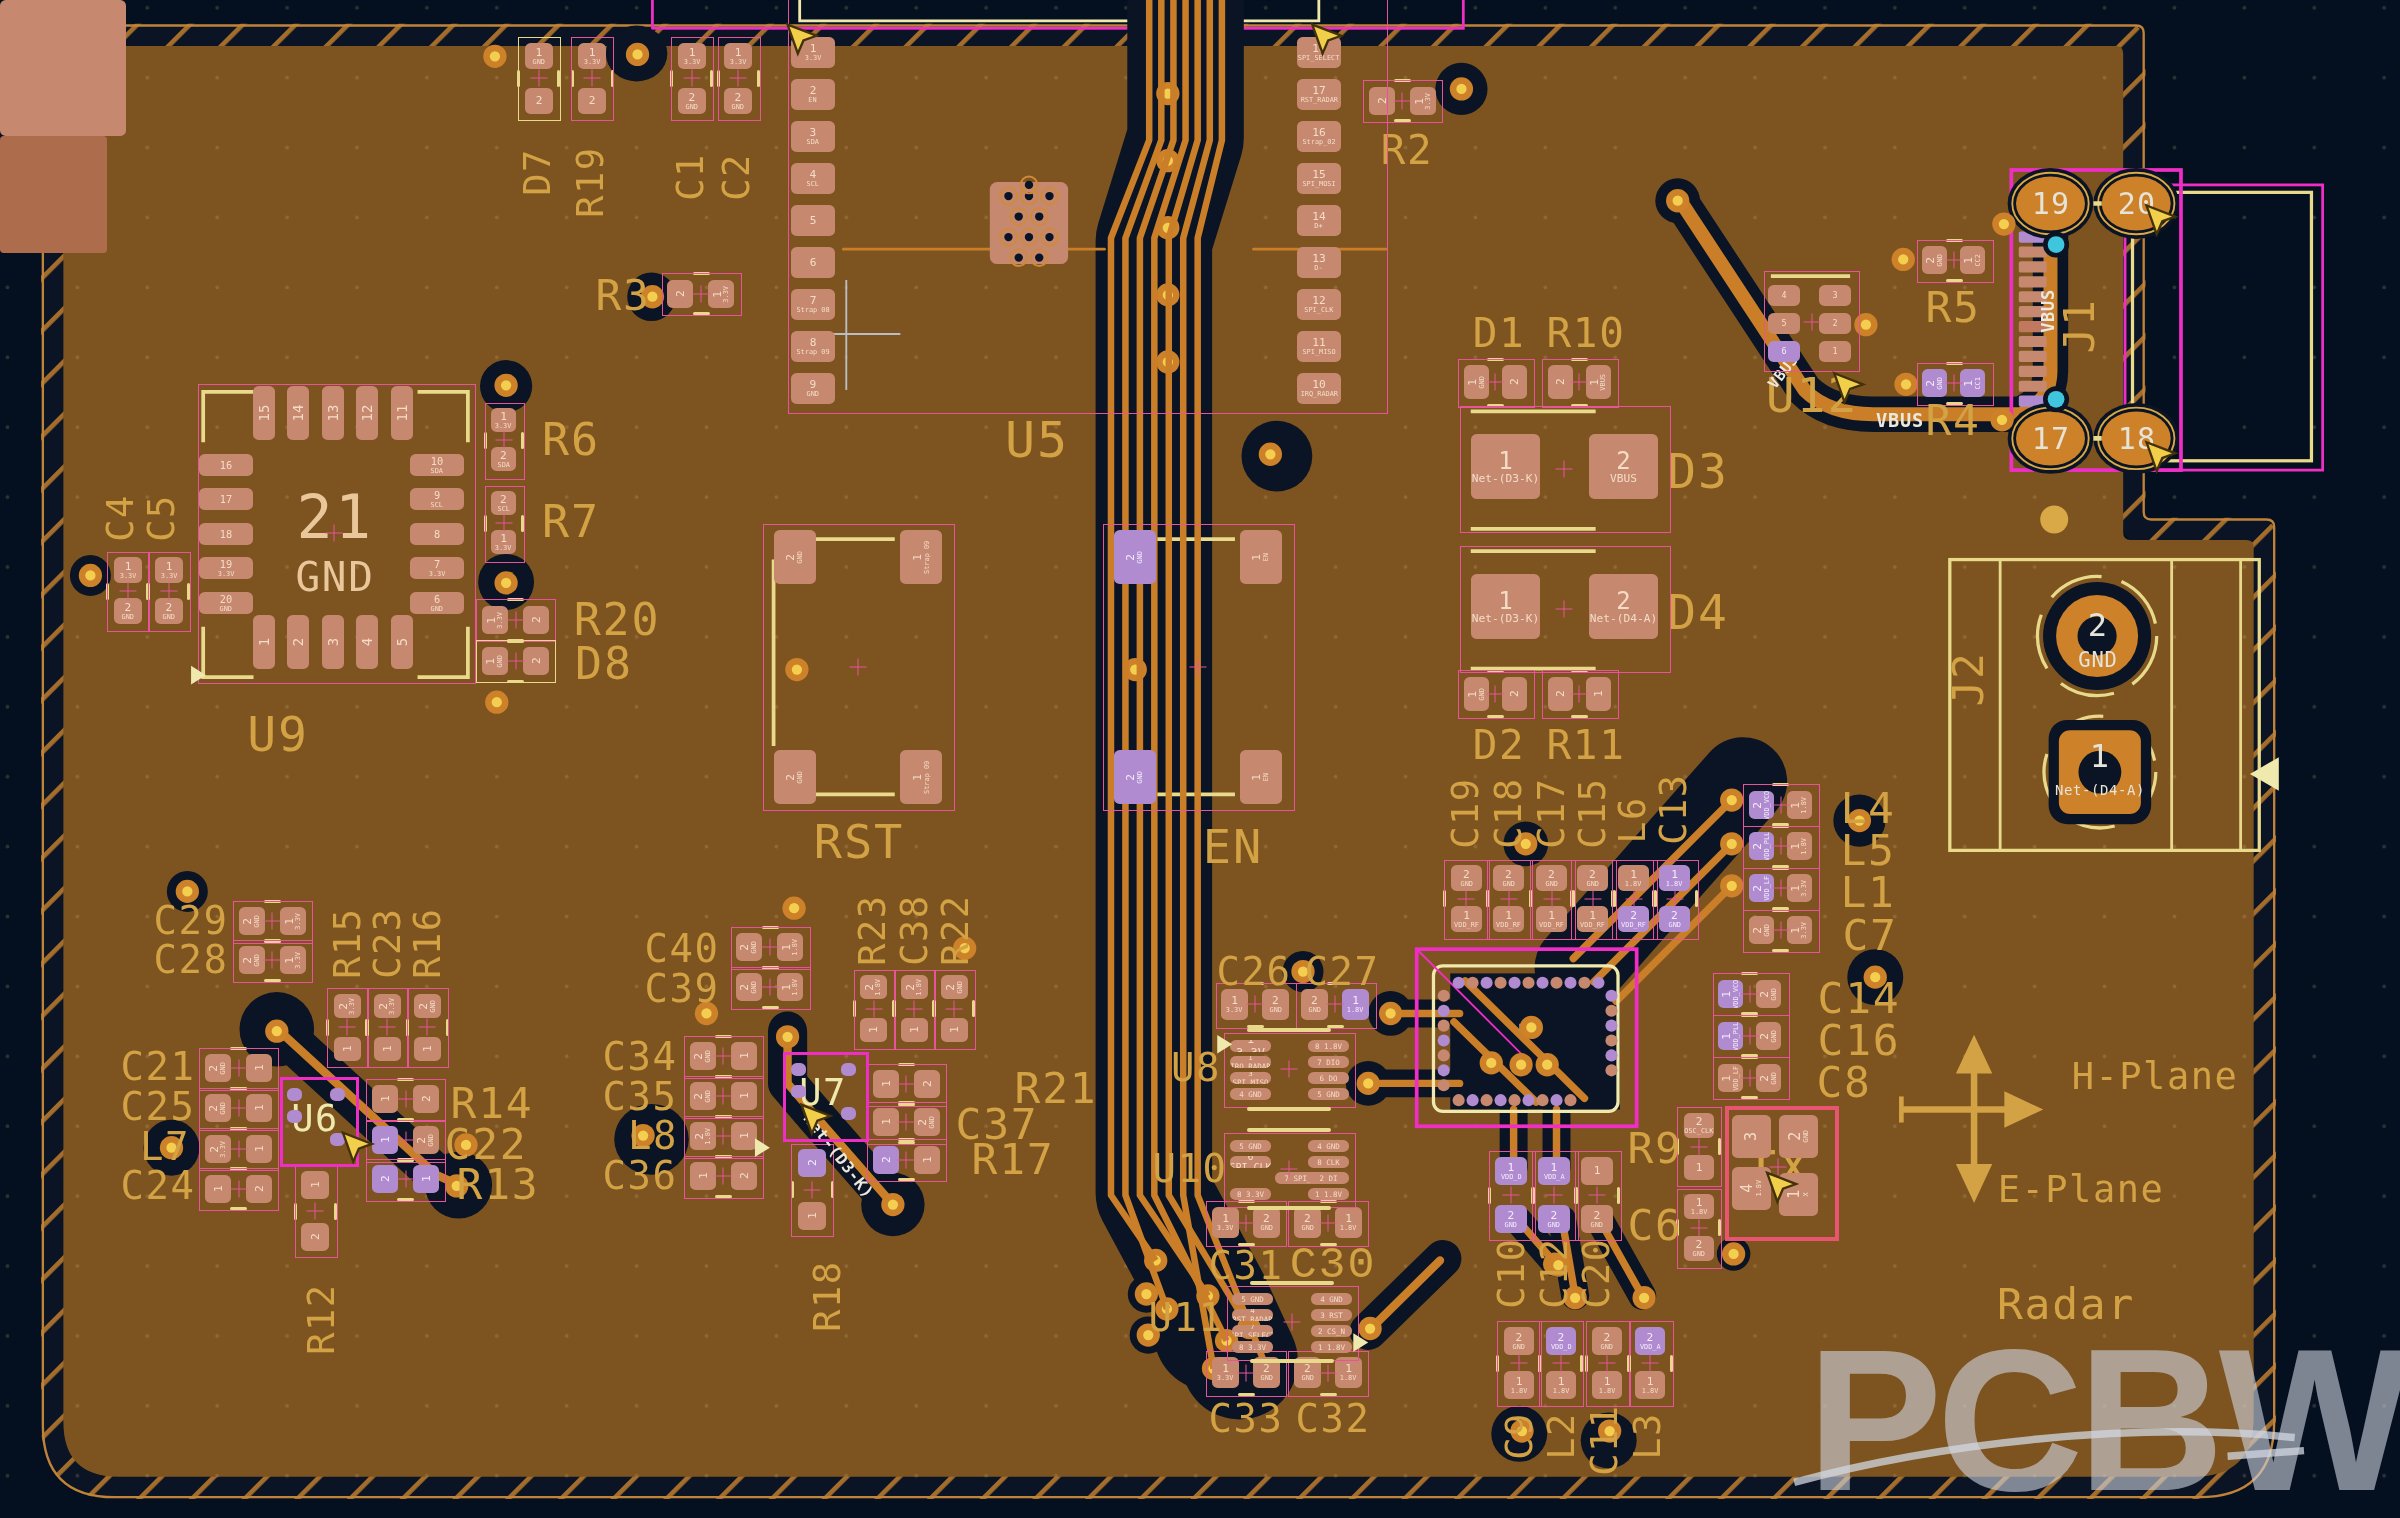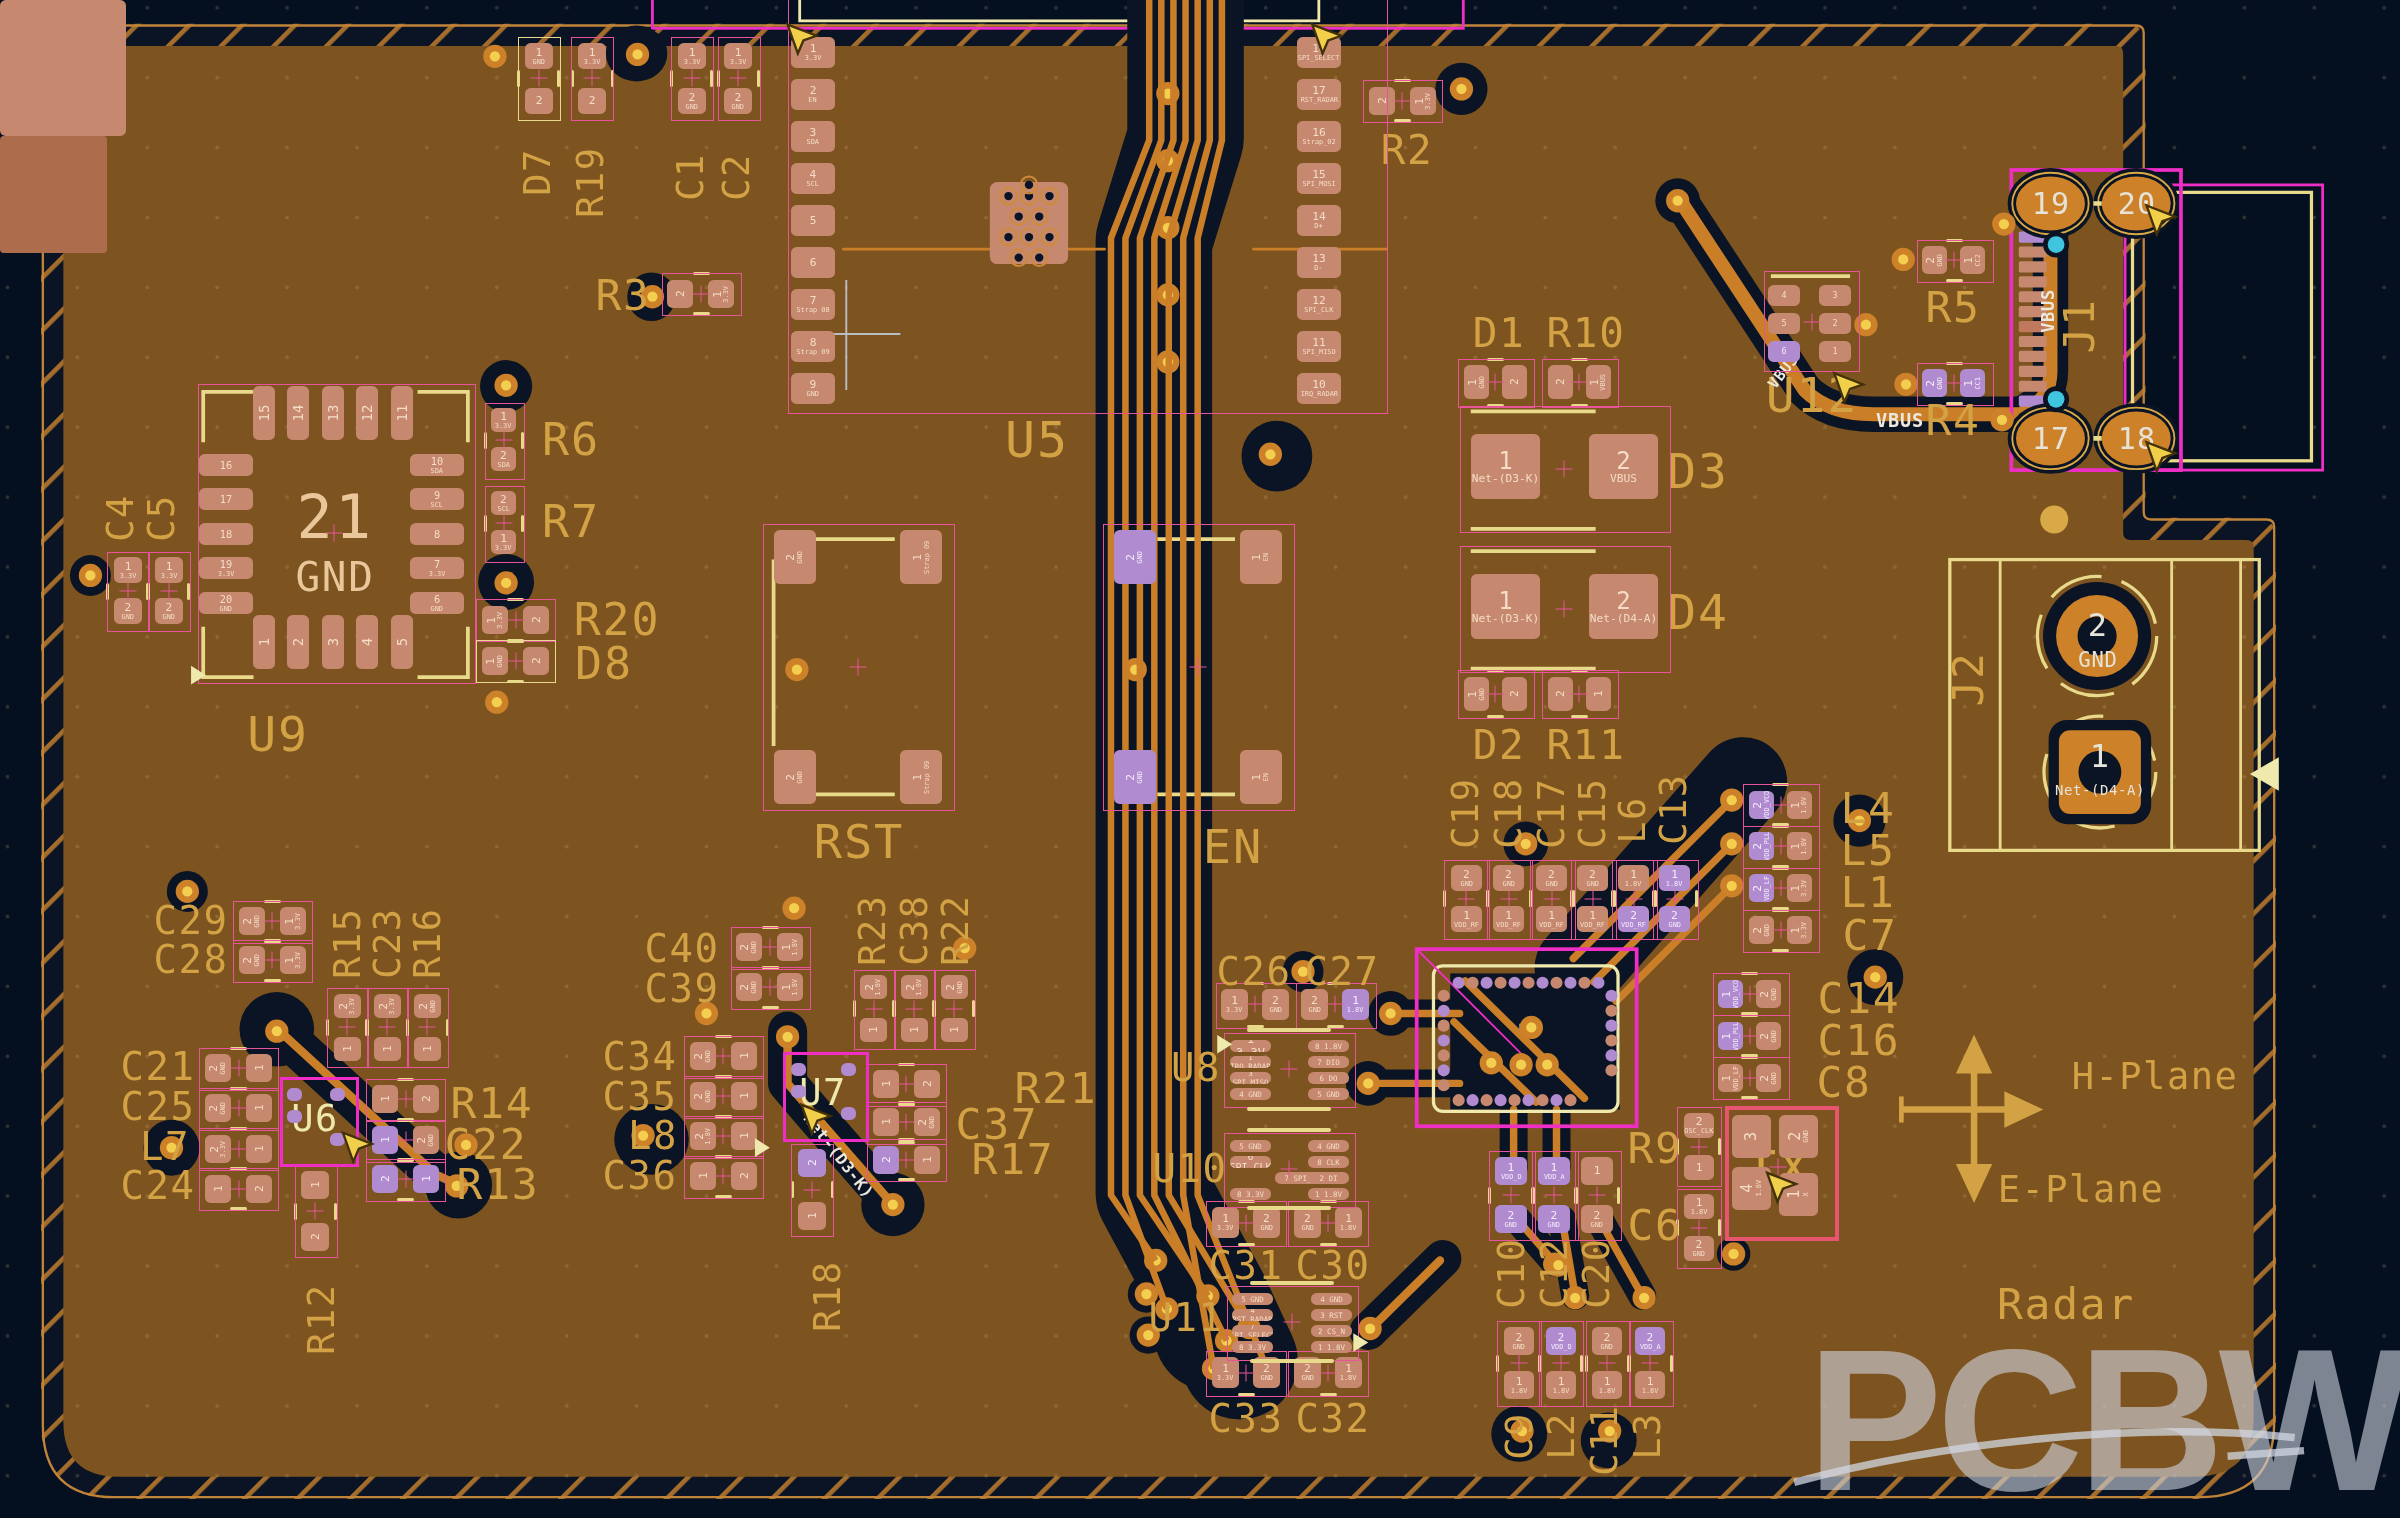--- a/index.html
+++ b/index.html
@@ -1020,21 +1020,21 @@
       <div class="pad" style="left: 1335px; top: 1207px; width: 27px; height: 31px;">
         <div style="display: flex; flex-direction: column; align-items: center;">
           <span class="n">1</span>
           <span class="t">1.8V</span>
         </div>
       </div>
       <div class="bar" style="left: 1320px; top: 1200px; width: 17px; height: 2.8px;"></div>
       <div class="bar" style="left: 1320px; top: 1243px; width: 17px; height: 2.8px;"></div>
       <div class="plus" style="left: 1328px; top: 1223px;"></div>
       <div class="box" style="left: 1288px; top: 1201px; width: 79px; height: 44px;"></div>
-      <div class="lbl" style="left: 1333px; top: 1266px; font-size: 39px;">C30</div>
+      <div class="lbl" style="left: 1333px; top: 1266px; font-size: 45px; font-family: Liberation Mono, monospace;">C30</div>
       <div class="pad" style="left: 1212px; top: 1357px; width: 27px; height: 31px;">
         <div style="display: flex; flex-direction: column; align-items: center;">
           <span class="n">1</span>
           <span class="t">3.3V</span>
         </div>
       </div>
       <div class="pad" style="left: 1253px; top: 1357px; width: 27px; height: 31px;">
         <div style="display: flex; flex-direction: column; align-items: center;">
           <span class="n">2</span>
           <span class="t">GND</span>

